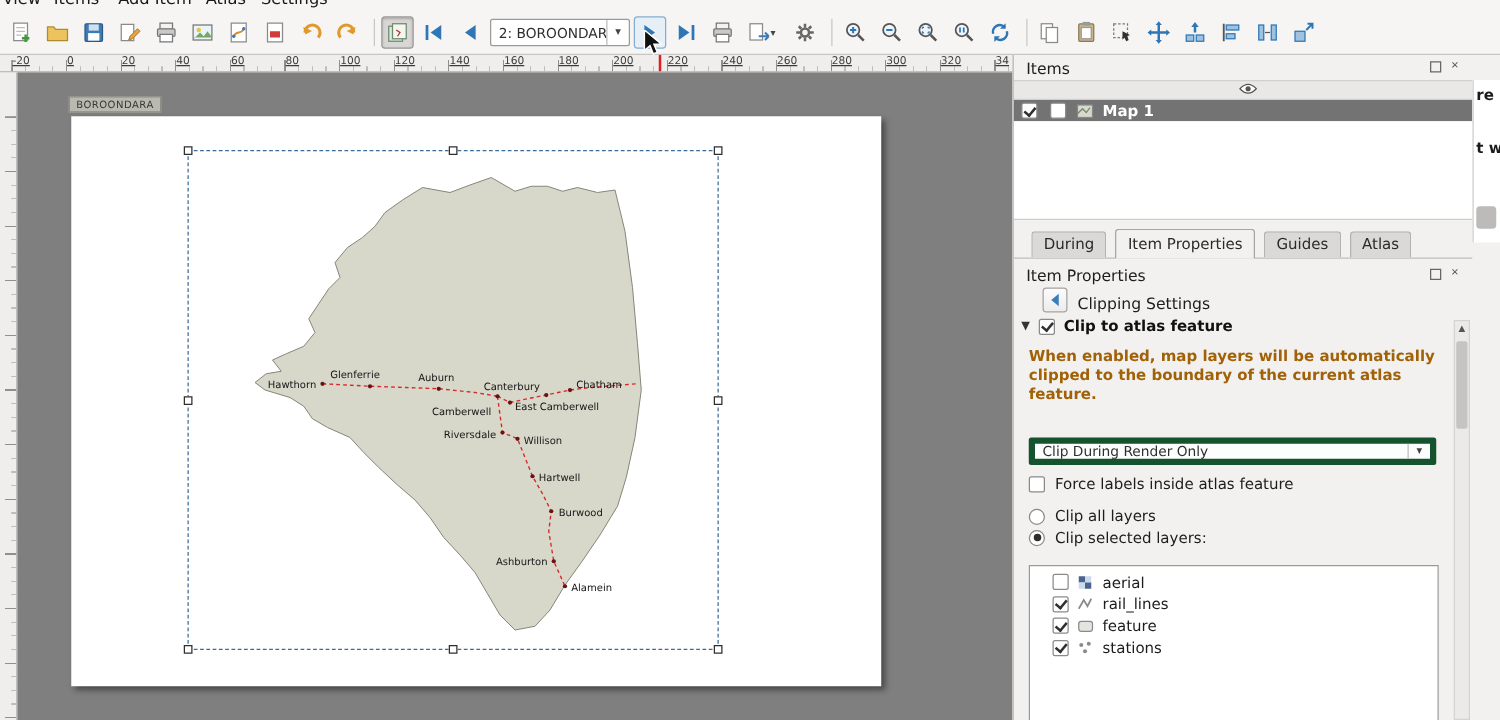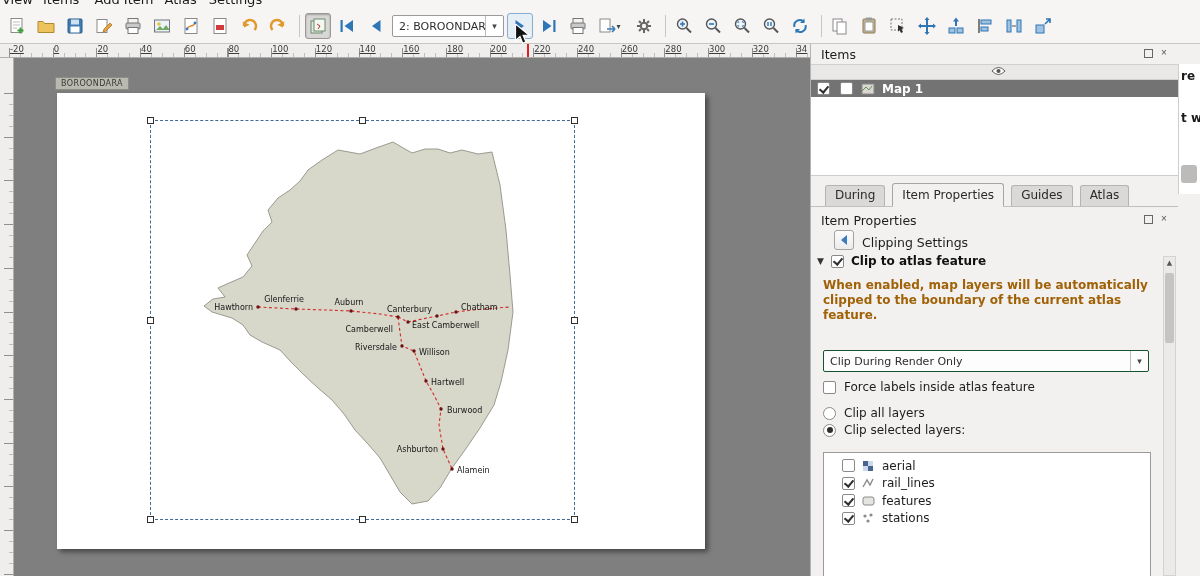--- a/index.html
+++ b/index.html
@@ -73,21 +73,21 @@
   .backbtn{width:20px;height:20px;border:1px solid #a5a3a1;border-radius:3px;background:linear-gradient(#fcfcfc,#ececec);display:flex;align-items:center;justify-content:center;padding:0;}
   .props-subtitle{margin-left:8px;font-size:12.5px;color:#1d1d1d;}
   .clip-header{position:absolute;left:6px;top:210px;display:flex;align-items:center;}
   .collapse-arrow{font-size:9px;color:#333;width:14px;}
   .clip-header .cb{margin-right:7px;}
   .clip-header-label{font-weight:bold;font-size:12px;color:#111;}
 
   .props-content{position:absolute;left:10px;top:232px;width:336px;height:300px;}
   .info-bold{position:absolute;left:2px;top:2px;width:326px;font-weight:bold;font-size:12px;line-height:15px;color:#a16207;}
   .info-text{position:absolute;left:2px;top:40px;width:326px;font-size:12px;line-height:15px;color:#222;}
-  .props-combo{position:absolute;left:2px;top:74px;width:326px;height:22px;background:#fdfdfd;border:1px solid #14532d;border-radius:2px;display:flex;align-items:center;box-sizing:border-box;}
+  .props-combo{position:absolute;left:2px;top:74px;width:326px;height:22px;background:#fdfdfd;border:5px solid #14532d;border-radius:2px;display:flex;align-items:center;box-sizing:border-box;}
   .field-row{position:absolute;left:2px;display:flex;align-items:center;gap:8px;font-size:12px;color:#1d1d1d;}
   .row-force{top:104px;}
   .row-clipall{top:130px;}
   .row-clipsel{top:147px;align-items:center;}
   .layer-list{position:absolute;left:2px;top:176px;width:328px;height:132px;background:#fff;border:1px solid #9a9a9a;box-sizing:border-box;padding-top:4px;}
   .layer-row{display:flex;align-items:center;gap:6px;height:17.5px;padding-left:18px;font-size:12px;color:#1d1d1d;}
   .licon{display:inline-flex;width:15px;justify-content:center;}
 
   .props-scrollbar{position:absolute;left:352px;top:212px;width:13px;height:320px;background:#eceae9;border:1px solid #d5d3d1;box-sizing:border-box;}
   .scroll-up{display:block;width:100%;text-align:center;font-size:7px;color:#555;padding-top:2px;}
@@ -534,21 +534,21 @@
             </span>
           <span>rail_lines</span>
         </div>
         <div class="layer-row">
           <span class="cb checked"></span>
           <span class="licon">
               <svg width="13" height="12">
                 <rect x="1" y="2" width="11" height="8" rx="2" fill="#e4e4e0" stroke="#8a8a8a"></rect>
               </svg>
             </span>
-          <span>features</span>
+          <span>feature</span>
         </div>
         <div class="layer-row">
           <span class="cb checked"></span>
           <span class="licon">
               <svg width="13" height="12">
                 <circle cx="3" cy="4" r="1.6" fill="#8a8a8a"></circle>
                 <circle cx="9" cy="3" r="1.6" fill="#8a8a8a"></circle>
                 <circle cx="6" cy="9" r="1.6" fill="#8a8a8a"></circle>
               </svg>
             </span>

